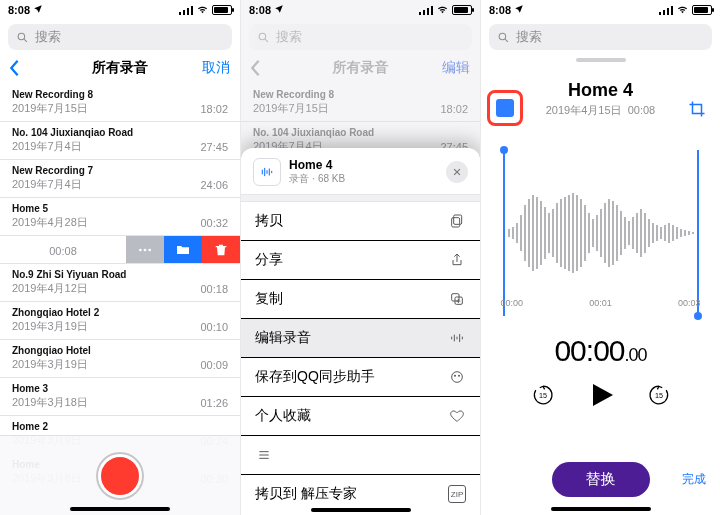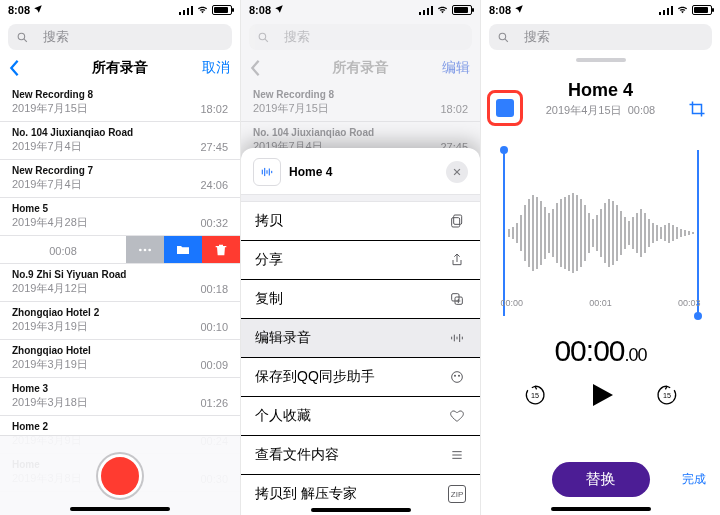--- a/index.html
+++ b/index.html
@@ -12,21 +12,21 @@
   .statusbar { height: 20px; display: flex; justify-content: space-between; align-items: center; padding: 0 8px; font-size: 11px; font-weight: 600; }
   .statusbar .right { display: flex; gap: 3px; align-items: center; }
   .sig { display: inline-block; width: 14px; height: 10px; position: relative; }
   .sig::before { content: ""; position: absolute; left: 0; bottom: 0; width: 2px; height: 3px; background: #000; box-shadow: 4px 0 0 #000, 4px -2px 0 #000, 8px 0 0 #000, 8px -2px 0 #000, 8px -4px 0 #000, 12px 0 0 #000, 12px -2px 0 #000, 12px -4px 0 #000, 12px -6px 0 #000; }
   .wifi { width: 13px; height: 10px; }
   .batt { width: 20px; height: 10px; border: 1px solid #000; border-radius: 2px; position: relative; }
   .batt::after { content: ""; position: absolute; right: -3px; top: 2px; width: 2px; height: 4px; background: #000; border-radius: 1px; }
   .batt .fill { position: absolute; left: 1px; top: 1px; bottom: 1px; width: 14px; background: #000; border-radius: 1px; }
 
   
-  .searchbar { display: flex; align-items: center; gap: 14px; margin: 4px 8px 6px; padding: 4px 8px; background: #eeeef0; border-radius: 8px; color: #8e8e93; font-size: 13px; }
+  .searchbar { display: flex; align-items: center; gap: 6px; margin: 4px 8px 6px; padding: 4px 8px; background: #eeeef0; border-radius: 8px; color: #8e8e93; font-size: 13px; }
   .searchicon { width: 13px; height: 13px; }
 
   
   .navhead { display: flex; align-items: center; justify-content: center; position: relative; height: 24px; margin-bottom: 4px; }
   .navhead .title { font-size: 14px; font-weight: 600; }
   .navhead .left { position: absolute; left: 8px; color: #007aff; font-size: 18px; display: flex; align-items: center; }
   .navhead .right { position: absolute; right: 10px; color: #007aff; font-size: 14px; }
 
   
   .list { flex: 1; overflow: hidden; }
@@ -77,21 +77,21 @@
   .puzzle { width: 18px; height: 18px; background: #2f7eff; border-radius: 3px; position: relative; }
   .wavearea { width: 208px; height: 170px; margin-top: 30px; position: relative; }
   .waveform { position: absolute; left: 0; right: 0; top: 30px; bottom: 30px; display: flex; align-items: center; justify-content: center; }
   .selrange { position: absolute; left: 6px; right: 6px; top: 2px; bottom: 2px; border-left: 2px solid #2f7eff; border-right: 2px solid #2f7eff; }
   .selrange::before, .selrange::after { content: ""; position: absolute; width: 8px; height: 8px; background: #2f7eff; border-radius: 50%; left: -5px; }
   .selrange::before { top: -4px; }
   .selrange::after { bottom: -4px; left: auto; right: -5px; }
   .ticks { position: absolute; left: 0; right: 0; bottom: 10px; display: flex; justify-content: space-between; font-size: 9px; color: #8e8e93; padding: 0 4px; }
   .bigtime { font-size: 30px; font-weight: 300; margin-top: 16px; letter-spacing: -1px; }
   .bigtime .frac { font-size: 18px; }
-  .playrow { display: flex; align-items: center; gap: 38px; margin-top: 12px; }
+  .playrow { display: flex; align-items: center; gap: 30px; margin-top: 12px; }
   .skip { width: 26px; height: 26px; color: #000; display: flex; align-items: center; justify-content: center; }
   .skip svg { width: 24px; height: 24px; }
   .playmain { width: 30px; height: 30px; }
   .bottombar { position: absolute; bottom: 18px; left: 0; right: 0; display: flex; align-items: center; justify-content: center; }
   .replacebtn { background: #4c1d95; color: #fff; padding: 8px 34px; border-radius: 22px; font-size: 15px; font-weight: 500; }
   .donebtn { position: absolute; right: 14px; color: #1976ff; font-size: 12px; }
 </style>
 </head>
 <body>
 
@@ -284,20 +284,21 @@
           <svg width="14" height="14" viewBox="0 0 24 24">
               <rect x="3" y="8" width="2" height="8" fill="#2f7eff"></rect>
               <rect x="7" y="5" width="2" height="14" fill="#2f7eff"></rect>
               <rect x="11" y="9" width="2" height="6" fill="#2f7eff"></rect>
               <rect x="15" y="6" width="2" height="12" fill="#2f7eff"></rect>
               <rect x="19" y="10" width="2" height="4" fill="#2f7eff"></rect>
             </svg>
         </div>
         <div class="fileinfo">
           <div class="fname">Home 4</div>
+          <div class="fmeta">录音 · 68 KB</div>
         </div>
         <div class="closebtn">
           <svg width="10" height="10" viewBox="0 0 24 24">
               <path stroke="#7a7a7e" stroke-width="3" d="M5 5l14 14M19 5L5 19"></path>
             </svg>
         </div>
       </div>
       <div class="sheetdivider"></div>
       <div class="sheetrow">
           <span>拷贝</span>
@@ -346,21 +347,20 @@
         </div>
       <div class="sheetrow">
           <span>个人收藏</span>
           <span class="ricon">
             <svg viewBox="0 0 24 24">
               <path fill="none" stroke="#5a5a5e" stroke-width="1.5" d="M12 20s-7-5-9-9c-2-4 2-8 6-6 1 1 3 2 3 2s2-1 3-2c4-2 8 2 6 6-2 4-9 9-9 9z"></path>
             </svg>
           </span>
         </div>
       <div class="sheetrow">
-          <span>查看文件内容</span>
           <span class="ricon">
             <svg viewBox="0 0 24 24">
               <path stroke="#5a5a5e" stroke-width="1.5" d="M5 7h14M5 12h14M5 17h14"></path>
             </svg>
           </span>
         </div>
       <div class="sheetrow" style="border-bottom:none; padding-bottom:6px;">
           <span>拷贝到 解压专家</span>
           <span class="ricon" style="font-size:8px; border:1px solid #5a5a5e; border-radius:3px; padding:1px 2px;">ZIP</span>
         </div>

